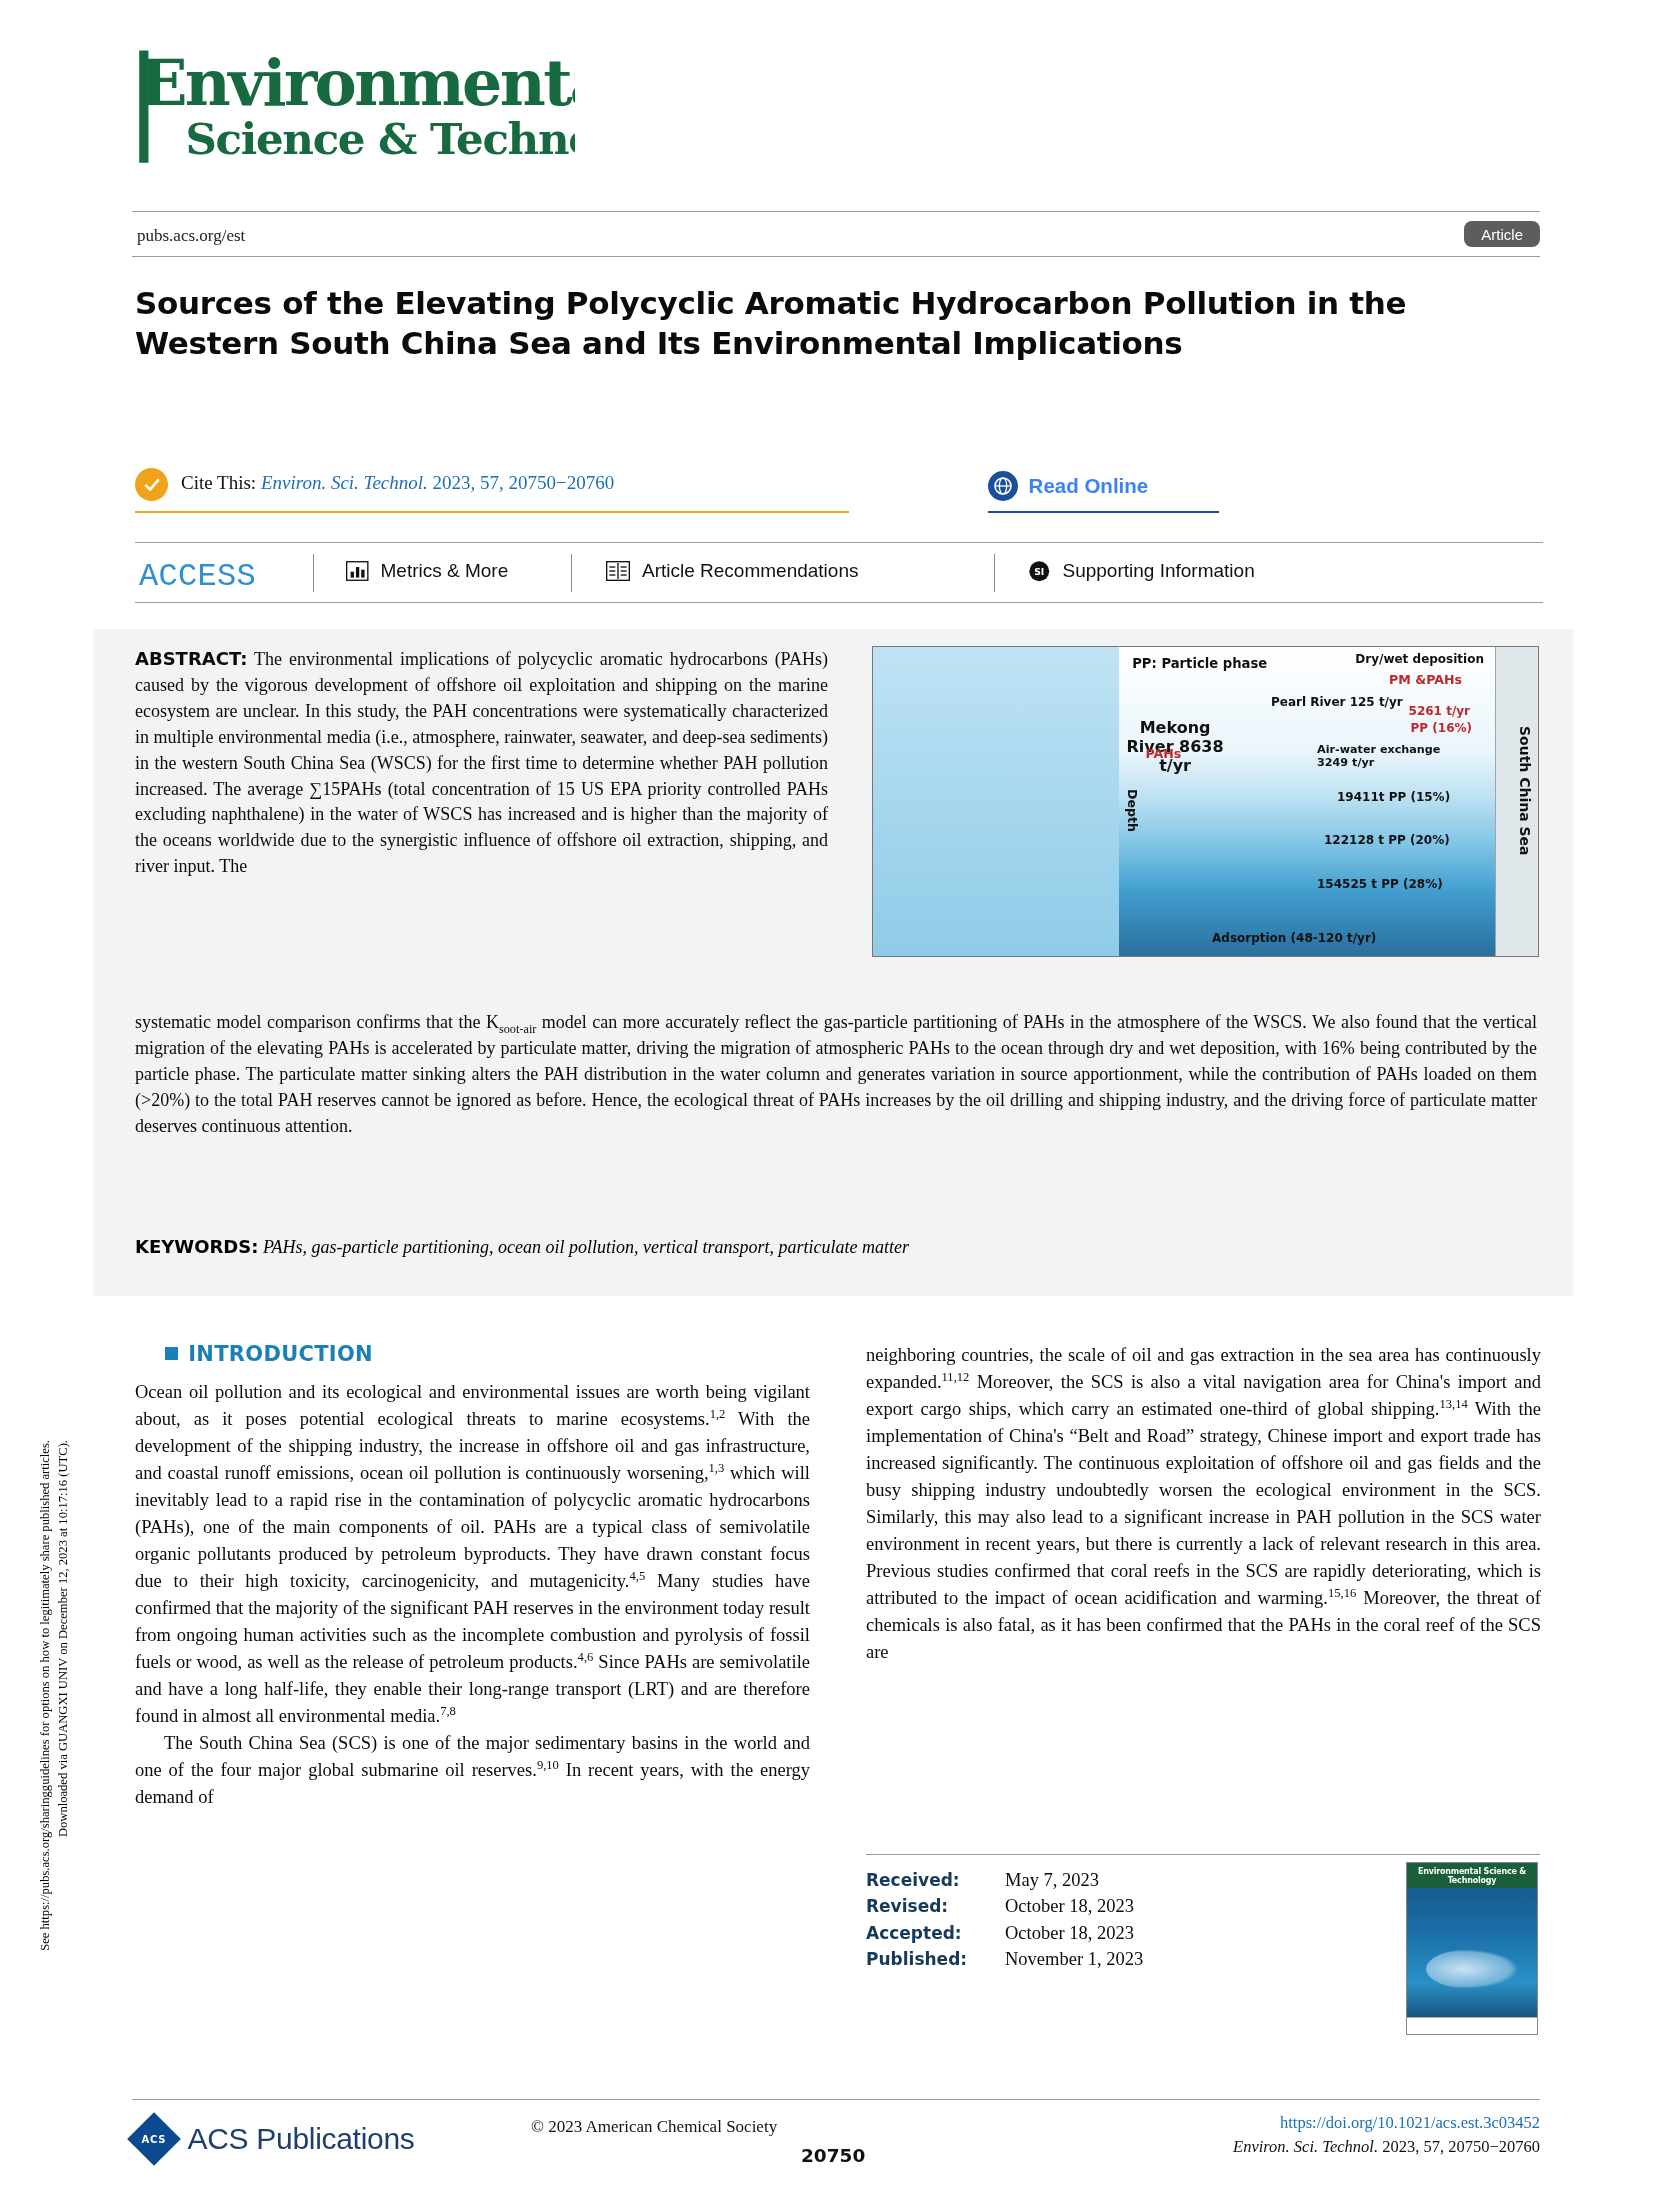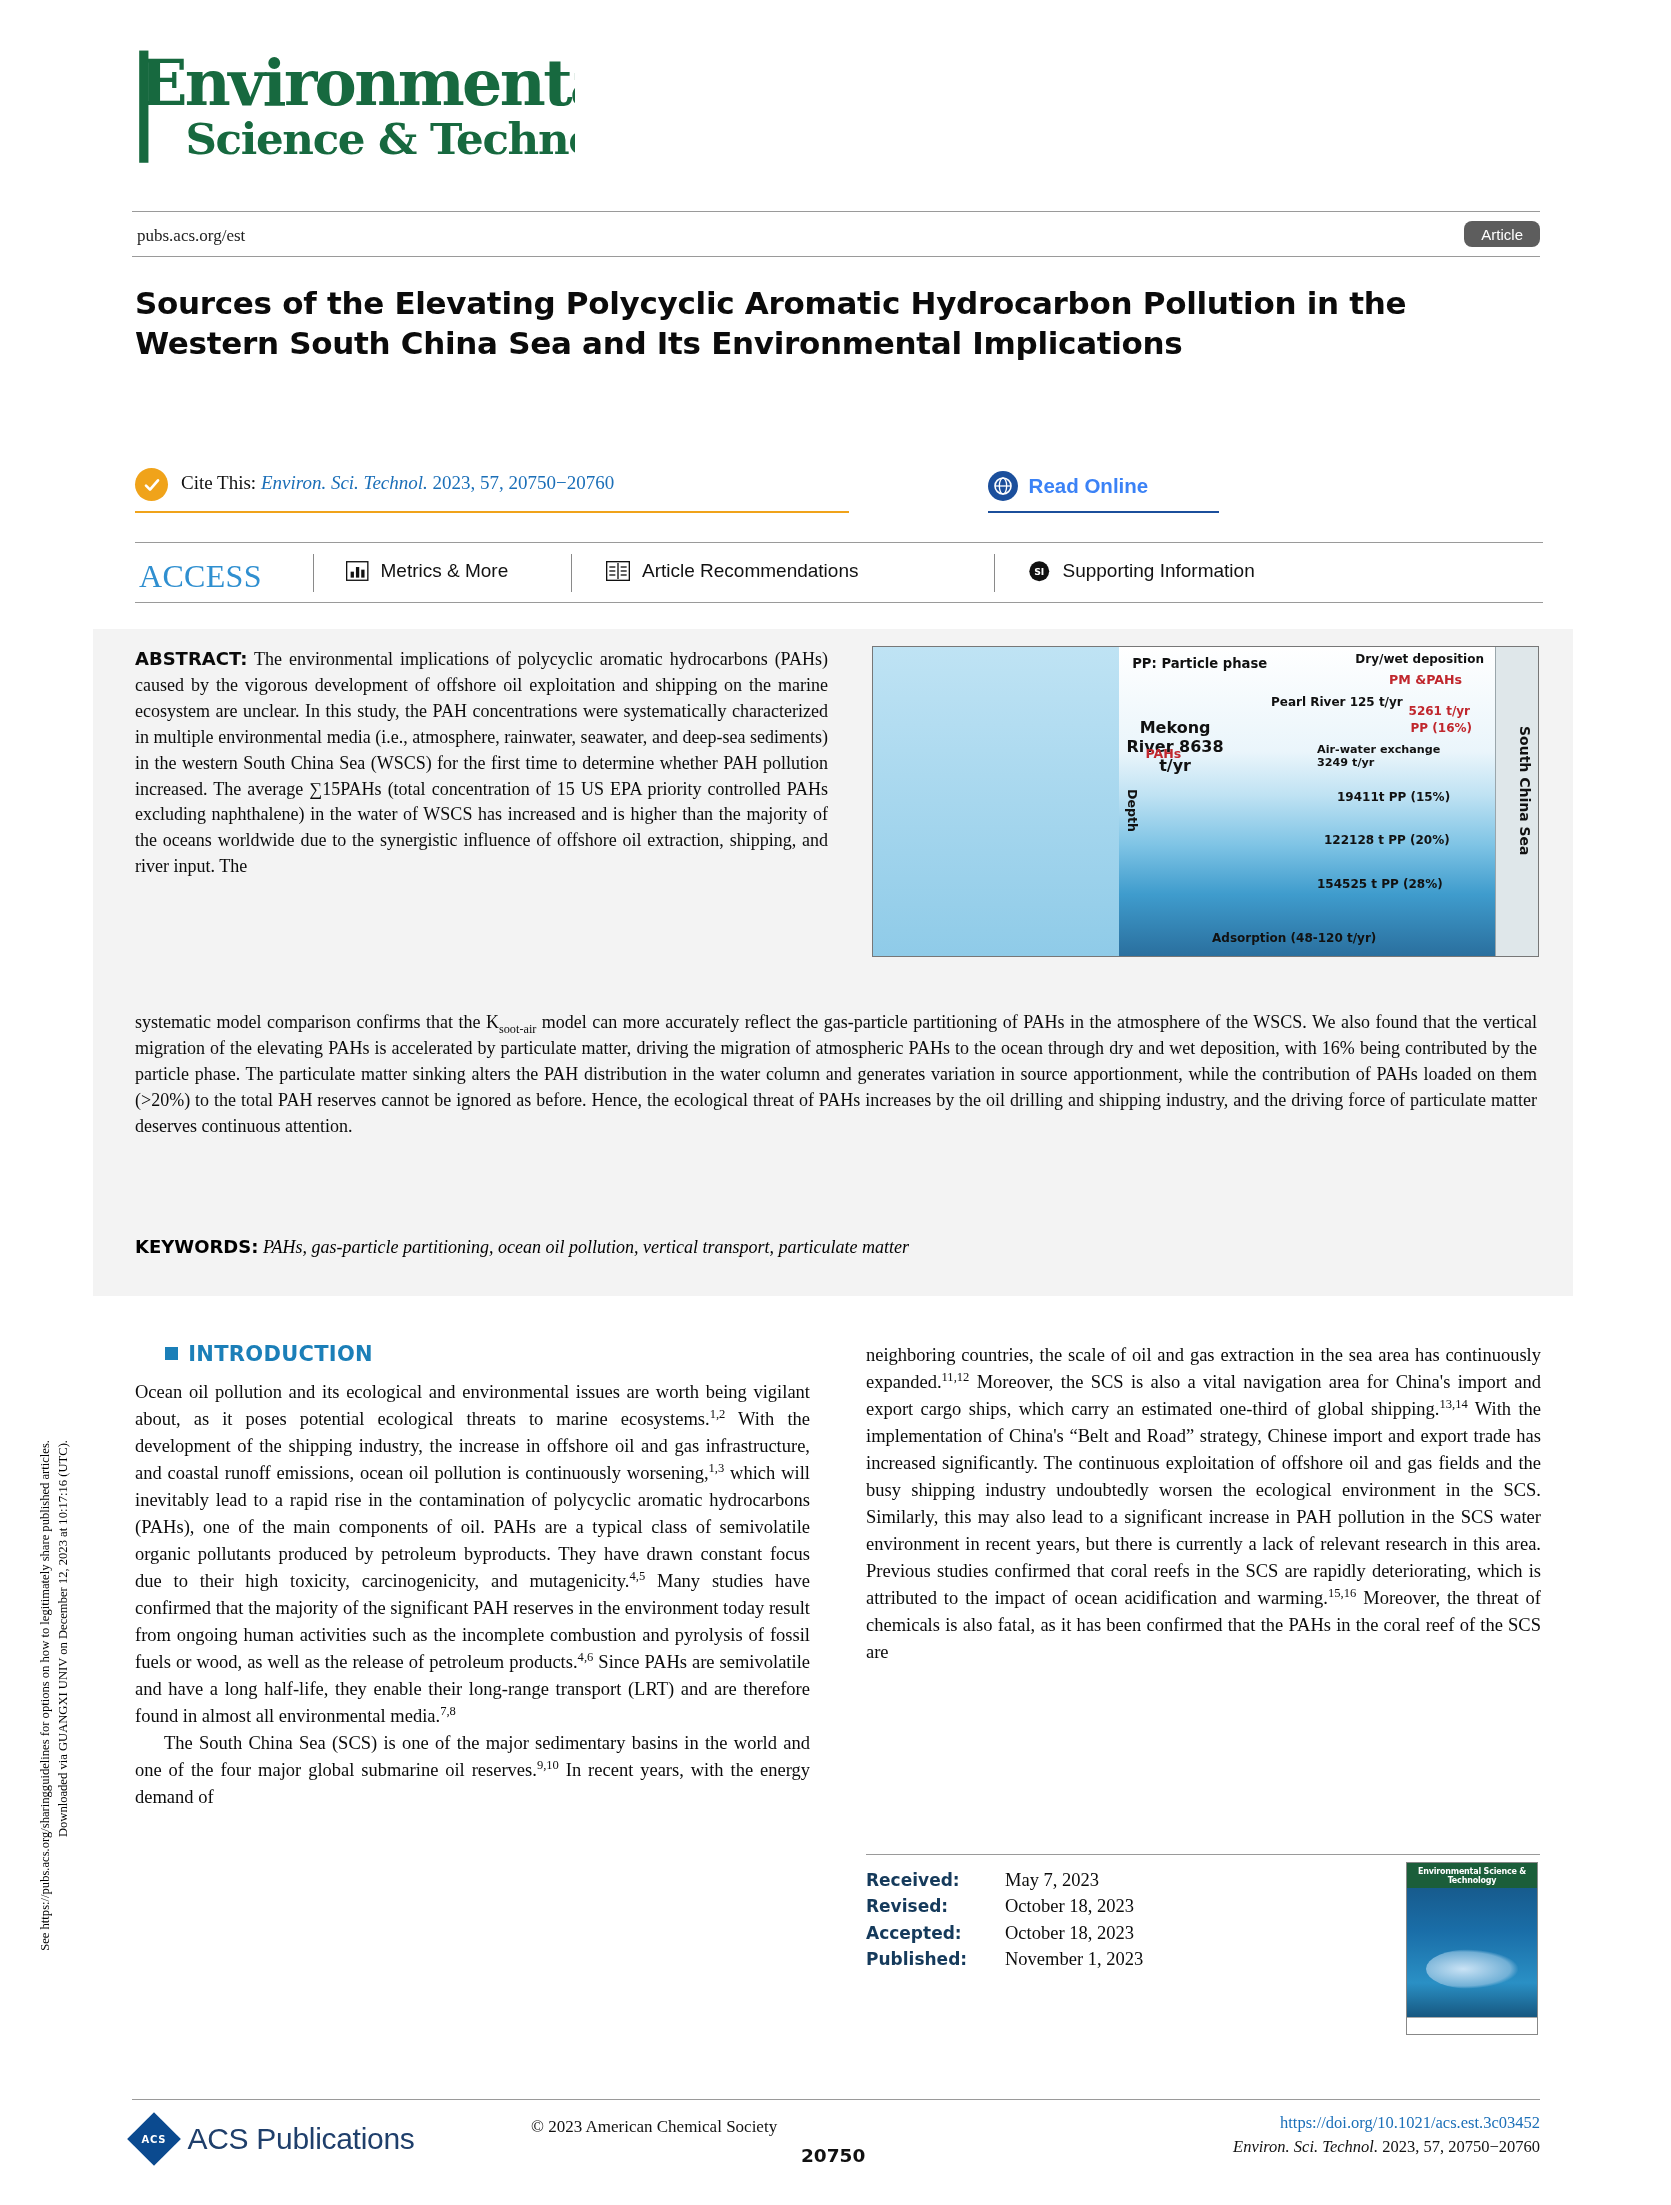--- a/index.html
+++ b/index.html
@@ -145,21 +145,21 @@
   }
 
   
   .access-bar {
     position: absolute; left: 135px; top: 542px; width: 1408px; height: 61px;
     border-top: 1.3px solid #9a9a9a;
     border-bottom: 1.3px solid #9a9a9a;
   }
   .access-word {
     position: absolute; left: 4px; top: 14.5px;
-    font-family: Liberation Serif, serif;
+    font-family: Liberation Mono, monospace;
     font-size: 32px;
     color: #2f8fd0;
     letter-spacing: 0.3px;
   }
   .vline { position: absolute; top: 10.6px; width: 1.3px; height: 38px; background: #8a8a8a; }
   .ab-item {
     position: absolute; top: 17px;
     display:flex; align-items:center;
     font-family: "Liberation Sans", sans-serif;
     font-size: 19px; color: #111;

